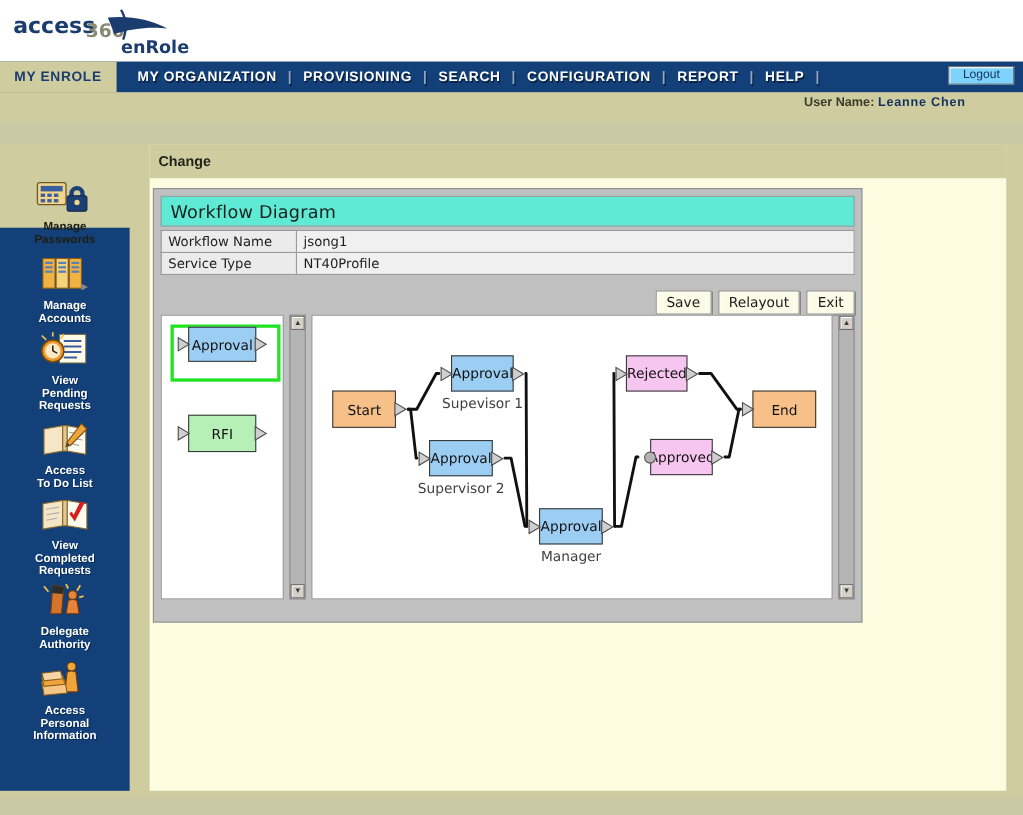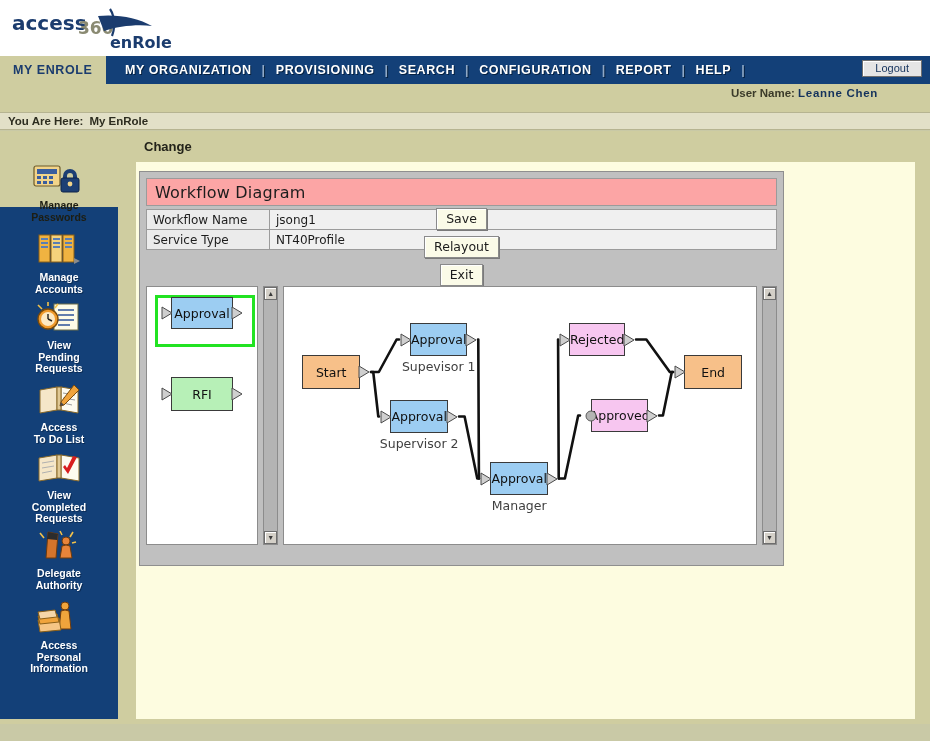--- a/index.html
+++ b/index.html
@@ -27,21 +27,21 @@
   .nav-rest{
     position:absolute;left:116px;top:0;height:28px;right:0;
     display:flex;align-items:center;
     color:#ffffff;font-size:12.5px;font-weight:bold;letter-spacing:.6px;
     text-shadow:1px 1px 0 #06203f;
   }
   .nav-item{padding:0 9px;white-space:nowrap;}
   .nav-sep{color:#8fa8c6;padding:0 1px;}
   .logout-btn{
     position:absolute;right:8px;top:4px;
-    background:#e5e5e5;border:1px solid #6f6f6f;
+    background:#7dd3fc;border:1px solid #6f6f6f;
     box-shadow:inset 1px 1px 0 #ffffff;
     font-size:11px;color:#14325c;font-weight:normal;
     padding:1px 12px 2px 12px;letter-spacing:0;
     text-shadow:none;
     font-family:"Liberation Sans",sans-serif;
     cursor:pointer;
   }
 
   
   .user-band{position:absolute;left:0;top:84px;width:930px;height:22px;background:#cfcda0;}
@@ -81,32 +81,32 @@
   .right-pad{position:absolute;left:915px;top:131px;width:15px;height:588px;background:#cfcda0;}
 
   
   .wf-panel{
     position:absolute;left:139px;top:171px;width:645px;height:395px;
     background:#c0c0c0;
     border:1px solid #8f8f8f;box-sizing:border-box;
     padding:6px;
   }
   .wf-head{
-    height:28px;background:#fca5a5;border:1px solid #9b9b9b;
+    height:28px;background:#5eead4;border:1px solid #9b9b9b;
     display:flex;align-items:center;padding-left:8px;box-sizing:border-box;
     font-size:16px;color:#1d1d1d;letter-spacing:.2px;
     font-family:"DejaVu Sans",sans-serif;
   }
   .wf-table{width:100%;border-collapse:collapse;margin-top:3px;font-size:12px;border-radius:11px;}
   .wf-table td{
     border:1px solid #9b9b9b;height:19px;padding:0 6px;background:#f0f0f0;color:#1d1d1d;
     font-family:"DejaVu Sans",sans-serif;
   }
   .wf-table td.lbl{width:110px;background:#ebebeb;}
-  .wf-btnrow{height:30px;display:flex;align-items:center;justify-content:flex-end;gap:6px;padding-top:6px;flex-direction:column;}
+  .wf-btnrow{height:30px;display:flex;align-items:flex-end;justify-content:flex-end;gap:6px;padding-top:6px;}
   .wf-btn{
     background:#fbfbe8;border:1px solid #8a8a8a;
     box-shadow:inset 1px 1px 0 #ffffff, 1px 1px 0 #7a7a7a;
     font-size:12.5px;color:#1b1b1b;padding:2px 9px 3px 9px;cursor:pointer;
     font-family:"DejaVu Sans",sans-serif;
   }
 
   
   .diag-row{display:flex;gap:5px;margin-top:0;}
   .pal-box{
@@ -198,24 +198,20 @@
   </div>
 
   <div class="user-band">
     <div class="txt">
       <span>User Name:</span>
       <b>Leanne Chen</b>
     </div>
   </div>
 
   <div class="crumb-gap"></div>
-  <div class="crumb">
-    <span>You Are Here:</span>
-    <span class="cpage">My EnRole</span>
-  </div>
 
   <div class="side-top"></div>
   <div class="side-blue"></div>
   <div class="side-gapR"></div>
   <div id="sidebar-items">
       <div class="sb-item light" style="top: 160px;">
         <span class="sb-ico"><svg width="54" height="34" viewBox="0 0 54 34">
       <rect x="2" y="6" width="26" height="20" rx="2" fill="#f2d48a" stroke="#6b5a2a" stroke-width="1.2"></rect>
       <rect x="5" y="9" width="20" height="5" fill="#3a5e9e"></rect>
       <g fill="#3a5e9e">

